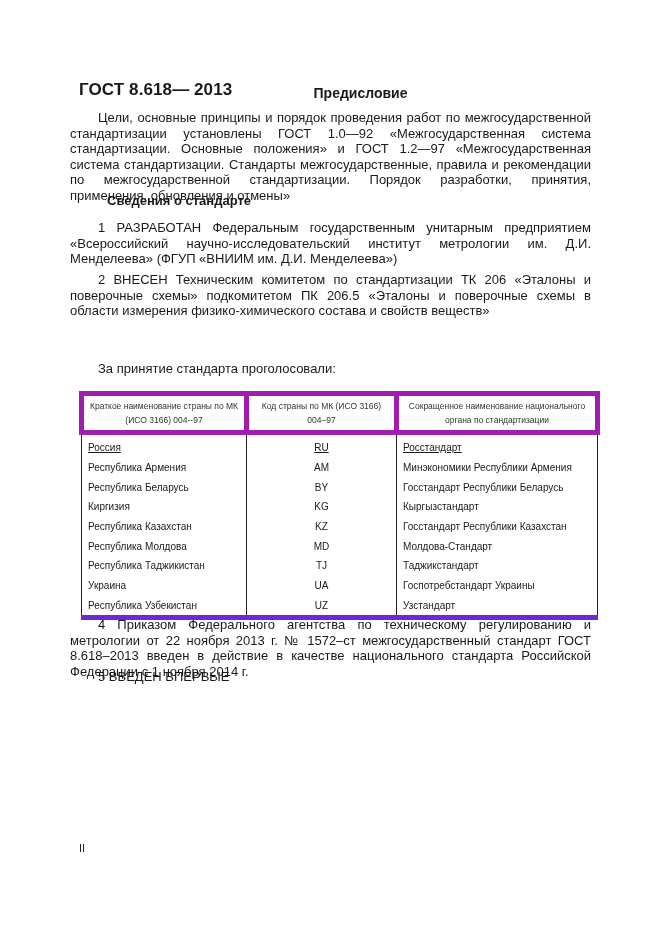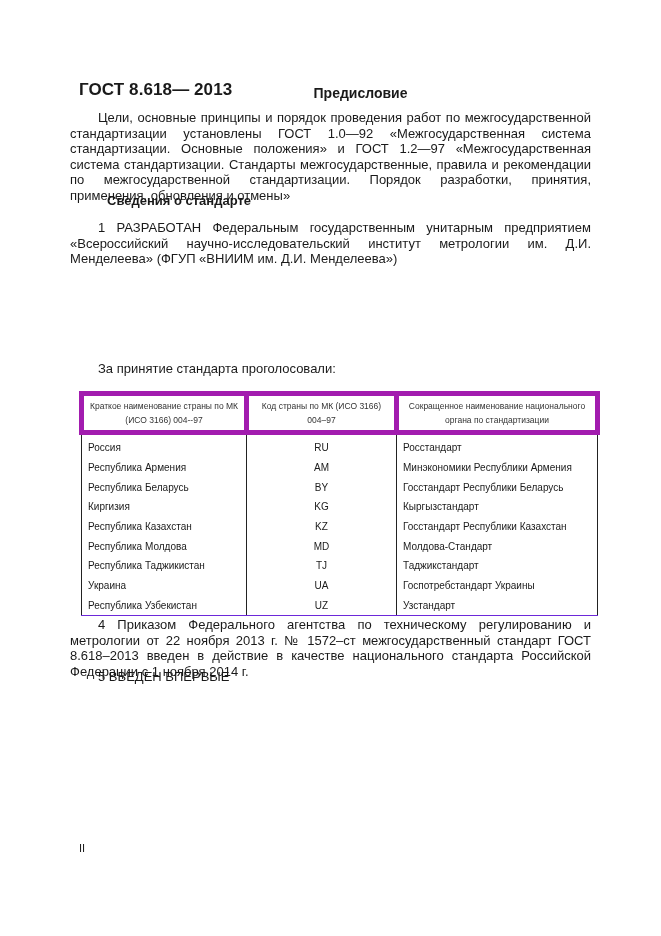--- a/index.html
+++ b/index.html
@@ -7,40 +7,41 @@
          font-family: "Liberation Sans", sans-serif; color: #1a1a1a; }
   .page { position: absolute; left: 0; top: 0; width: 661px; height: 936px; }
   .header { position: absolute; left: 79px; top: 60px; font-size: 17px; font-weight: bold; letter-spacing: 0.1px; margin-top: 20px; }
   .title { position: absolute; left: 0; width: 661px; top: 85px; text-align: center; font-size: 14px; font-weight: bold; padding-left: 60px; box-sizing: border-box; }
   .para { position: absolute; left: 70px; width: 521px; font-size: 13px; line-height: 15.5px; text-align: justify; }
   .para .indent { display: inline-block; width: 28px; }
   .subtitle { position: absolute; left: 107px; top: 193px; font-size: 13px; font-weight: bold; }
   table.votes { position: absolute; left: 79px; top: 391px; width: 521px; border-collapse: collapse; font-size: 10px; }
   table.votes th { font-weight: normal; font-size: 8.5px; line-height: 14px; color: #333; border: 5px solid #a21caf; padding: 3px 4px; text-align: center; vertical-align: middle; height: 28px; }
   table.votes td { border-left: 1px solid #222; border-right: 1px solid #222; padding: 0 6px; height: 19.7px; font-size: 10px; }
-  table.votes tr.first td { padding-top: 3px; }
-  table.votes tr.last td { border-bottom: 1px solid #6d28d9; }
+  table.votes tr.first td { padding-top: 3px; text-decoration: underline; }
+  table.votes tr.last td { border-bottom: 5px solid #6d28d9; }
   table.votes td.code { text-align: center; }
   table.votes th.c1 { width: 152px; }
   table.votes th.c2 { width: 137px; }
   .pagenum { position: absolute; left: 79px; top: 842px; font-size: 11px; }
 </style>
 </head>
 <body>
 
 <div class="page">
   <div class="header">ГОСТ  8.618— 2013</div>
   <div class="title">Предисловие</div>
 
   <div class="para" style="top:110px;"><span class="indent"></span><span>Цели, основные принципы и порядок проведения работ по межгосударственной стандартизации установлены ГОСТ 1.0—92 «Межгосударственная система стандартизации. Основные положения» и ГОСТ 1.2—97 «Межгосударственная система стандартизации. Стандарты межгосударственные, правила и рекомендации по межгосударственной стандартизации. Порядок разработки, принятия, применения, обновления и отмены»</span></div>
 
   <div class="subtitle">Сведения о стандарте</div>
 
   <div class="para" style="top:220px;"><span class="indent"></span><span>1 РАЗРАБОТАН Федеральным государственным унитарным предприятием «Всероссийский научно-исследовательский институт метрологии им. Д.И. Менделеева» (ФГУП «ВНИИМ им. Д.И. Менделеева»)</span></div>
 
+  <div class="para" style="top:272px;"><span class="indent"></span><span>2 ВНЕСЕН Техническим комитетом по стандартизации ТК 206 «Эталоны и поверочные схемы» подкомитетом ПК 206.5 «Эталоны и поверочные схемы в области измерения физико-химического состава и свойств веществ»</span></div>
 
 
   <div class="para" style="top:361px;"><span class="indent"></span><span>За принятие стандарта проголосовали:</span></div>
 
   <table class="votes">
     <thead>
       <tr>
         <th class="c1">Краткое наименование страны по МК (ИСО 3166) 004--97</th>
         <th class="c2">Код страны по МК (ИСО 3166) 004–97</th>
         <th>Сокращенное наименование национального органа по стандартизации</th>

